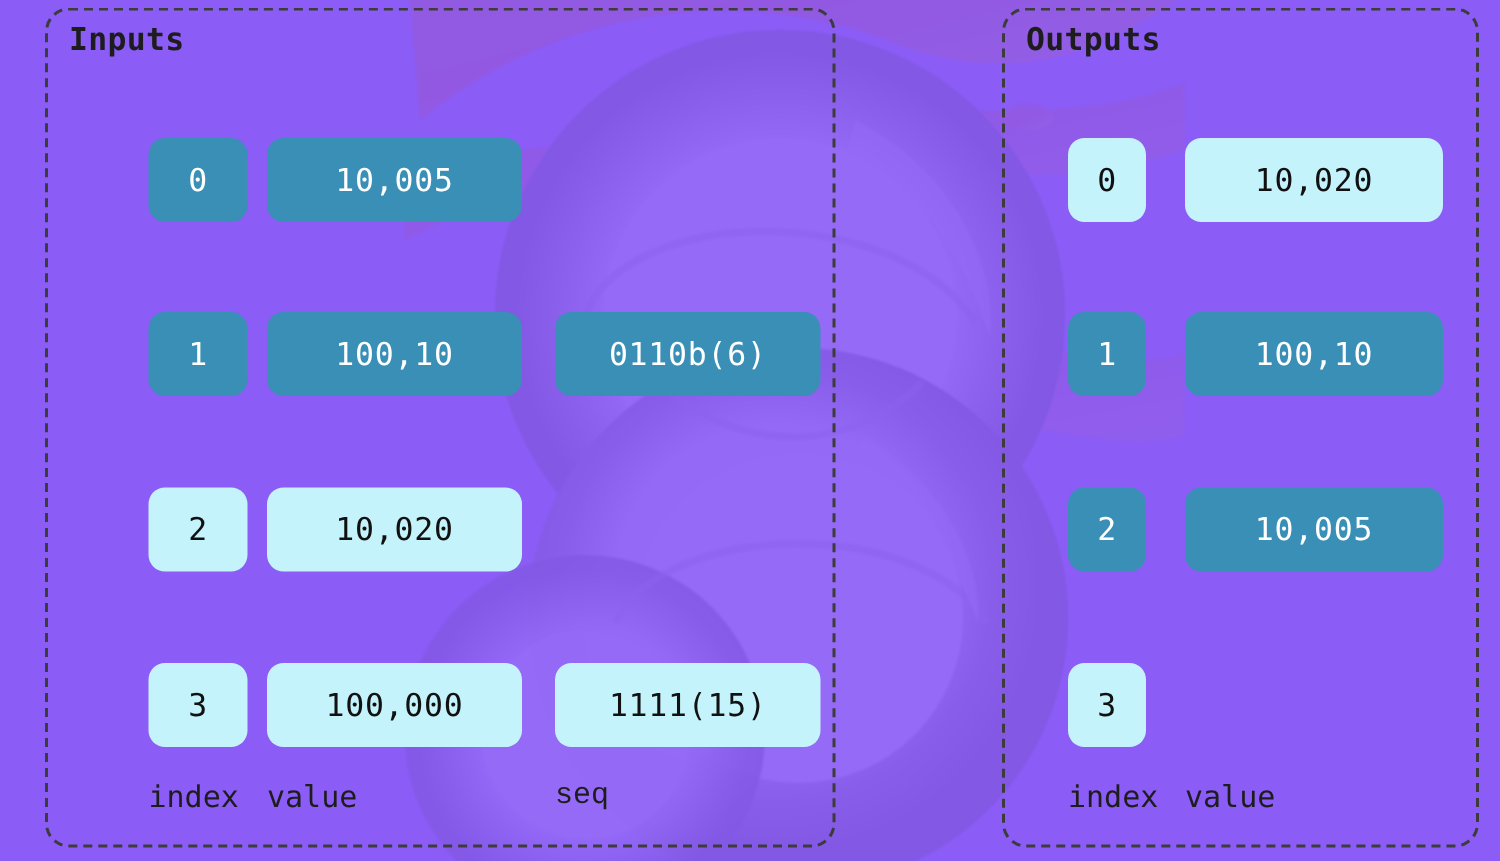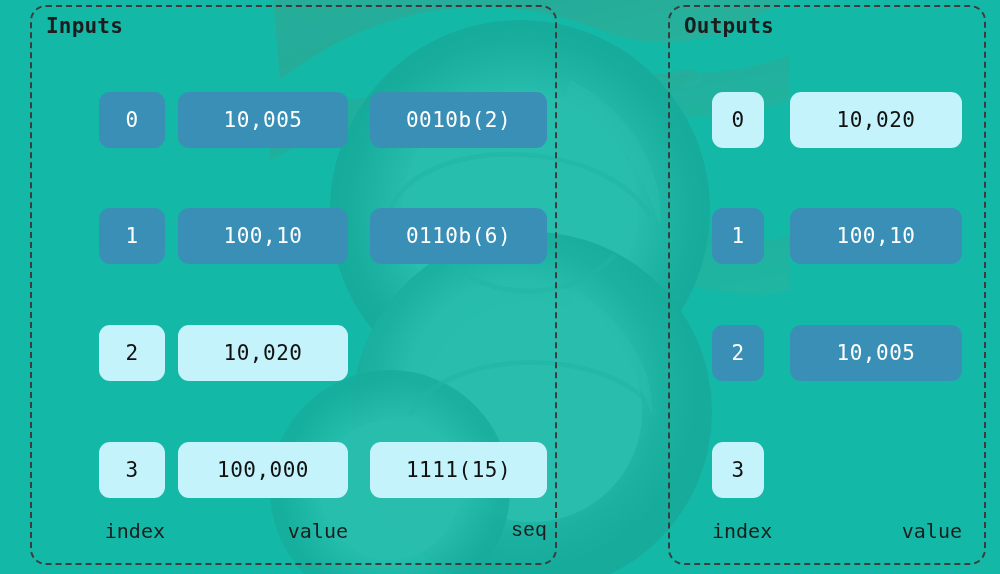--- a/index.html
+++ b/index.html
@@ -9,21 +9,21 @@
     height: 574px;
     overflow: hidden;
     background: #ffffff;
     font-family: "DejaVu Sans Mono", "Liberation Mono", monospace;
   }
 
   #stage {
     position: relative;
     width: 1000px;
     height: 574px;
-    background: #14b8a6;
+    background: #8b5cf6;
   }
 
   
   #watermark {
     position: absolute;
     left: 270px;
     top: -40px;
     width: 520px;
     height: 640px;
     opacity: 0.085;
@@ -82,21 +82,21 @@
   .r1 { top: 201px; }
   .r2 { top: 318px; }
   .r3 { top: 435px; }
 
   
   .col-label {
     position: absolute;
     top: 512px;
     font-size: 20px;
     color: #1d1d1d;
-    text-align: right;
+    text-align: left;
     white-space: nowrap;
   }
   .l-in-index { left: 67px;  width: 66px;  }
   .l-in-value { left: 146px; width: 170px; }
   .l-in-seq   { left: 338px; width: 177px; font-family: Liberation Mono, monospace; }
   .l-out-index { left: 42px;  width: 52px;  }
   .l-out-value { left: 120px; width: 172px; }
 </style>
 </head>
 <body>
@@ -156,21 +156,20 @@
       <path d="M305,330 C355,360 385,410 382,455 C362,405 338,368 300,348 Z"></path>
     </g>
   </svg>
 
   <section class="panel" id="panel-inputs">
 
     <h2 class="panel-title">Inputs</h2>
 
     <div class="cell dark c-in-index r0">0</div>
     <div class="cell dark c-in-value r0">10,005</div>
-    <div class="cell dark c-in-seq r0">0010b(2)</div>
 
     <div class="cell dark c-in-index r1">1</div>
     <div class="cell dark c-in-value r1">100,10</div>
     <div class="cell dark c-in-seq r1">0110b(6)</div>
 
     <div class="cell light c-in-index r2">2</div>
     <div class="cell light c-in-value r2">10,020</div>
 
     <div class="cell light c-in-index r3">3</div>
     <div class="cell light c-in-value r3">100,000</div>

